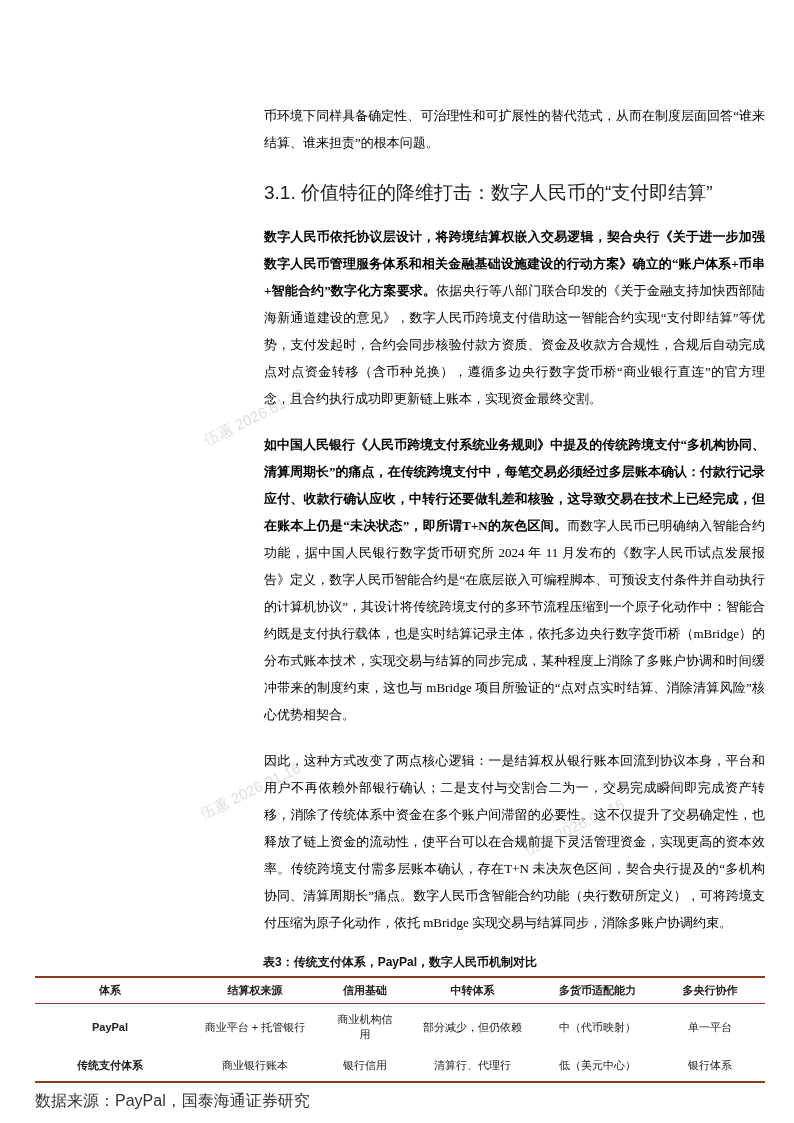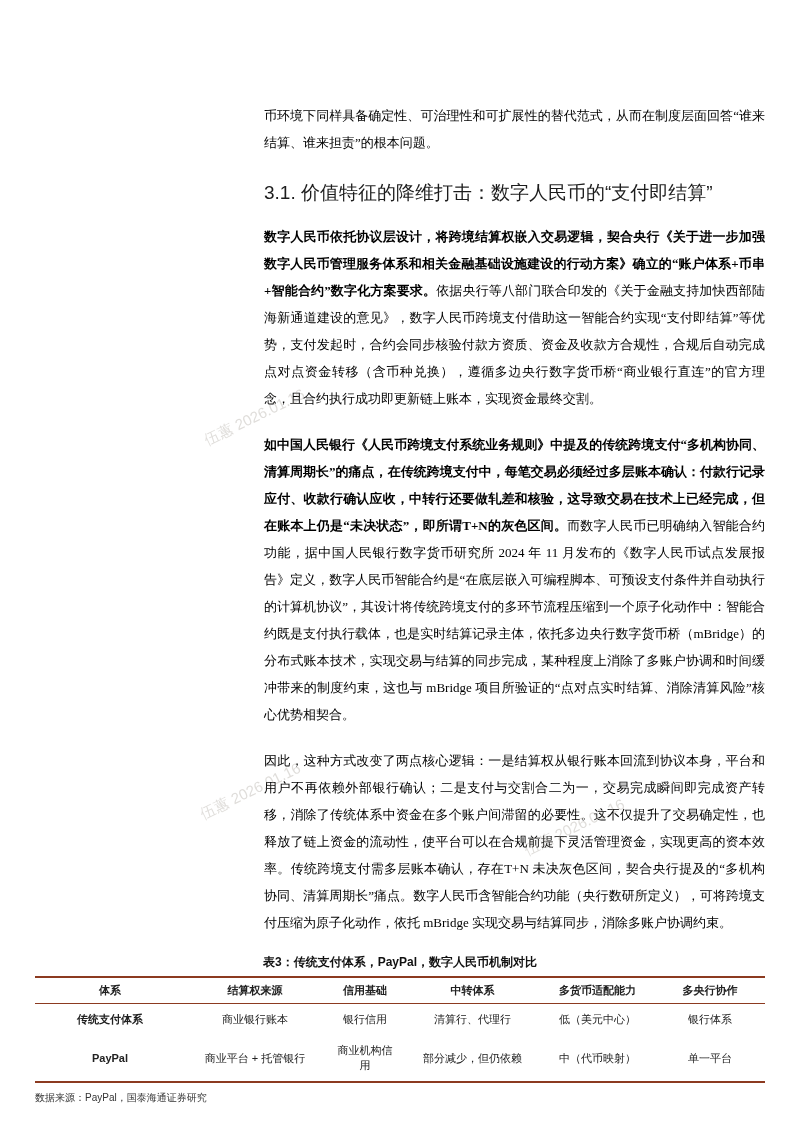--- a/index.html
+++ b/index.html
@@ -43,21 +43,21 @@
   table.cmp { width:100%; border-collapse:collapse; font-size:11px; color:#222; }
   table.cmp thead tr {
     border-top:2px solid var(--accent);
     border-bottom:1px solid var(--accent);
     font-family:Liberation Mono, monospace;
   }
   table.cmp tbody tr:last-child { border-bottom:2px solid var(--accent); }
   table.cmp th { font-weight:700; padding:5px 4px; text-align:center; white-space:nowrap; }
   table.cmp td { padding:8px 8px; text-align:center; vertical-align:middle; line-height:15px; }
   table.cmp td.col-first { font-weight:700; }
-  .table-source { font-size:10px; color:#333; margin-top:8px; }
+  .table-source { font-size:16px; color:#333; margin-top:8px; }
 
   
   .watermark {
     position:absolute;
     font-family:"Liberation Sans","DejaVu Sans",sans-serif;
     font-size:15px;
     color:rgba(150,142,132,0.30);
     transform:rotate(-26deg);
     white-space:nowrap;
     pointer-events:none;
@@ -105,34 +105,34 @@
           <th>体系</th>
           <th>结算权来源</th>
           <th>信用基础</th>
           <th>中转体系</th>
           <th>多货币适配能力</th>
           <th>多央行协作</th>
         </tr>
       </thead>
       <tbody>
         <tr>
+          <td class="col-first">PayPal</td>
+          <td>商业平台 + 托管银行</td>
+          <td>商业机构信用</td>
+          <td>部分减少，但仍依赖</td>
+          <td>中（代币映射）</td>
+          <td>单一平台</td>
+        </tr>
+        <tr>
           <td class="col-first">传统支付体系</td>
           <td>商业银行账本</td>
           <td>银行信用</td>
           <td>清算行、代理行</td>
           <td>低（美元中心）</td>
           <td>银行体系</td>
-        </tr>
-        <tr>
-          <td class="col-first">PayPal</td>
-          <td>商业平台 + 托管银行</td>
-          <td>商业机构信用</td>
-          <td>部分减少，但仍依赖</td>
-          <td>中（代币映射）</td>
-          <td>单一平台</td>
         </tr>
       </tbody>
     </table>
     <div class="table-source">数据来源：PayPal，国泰海通证券研究</div>
   </div>
 
   <div class="main-col">
   </div>
 
 </div>

